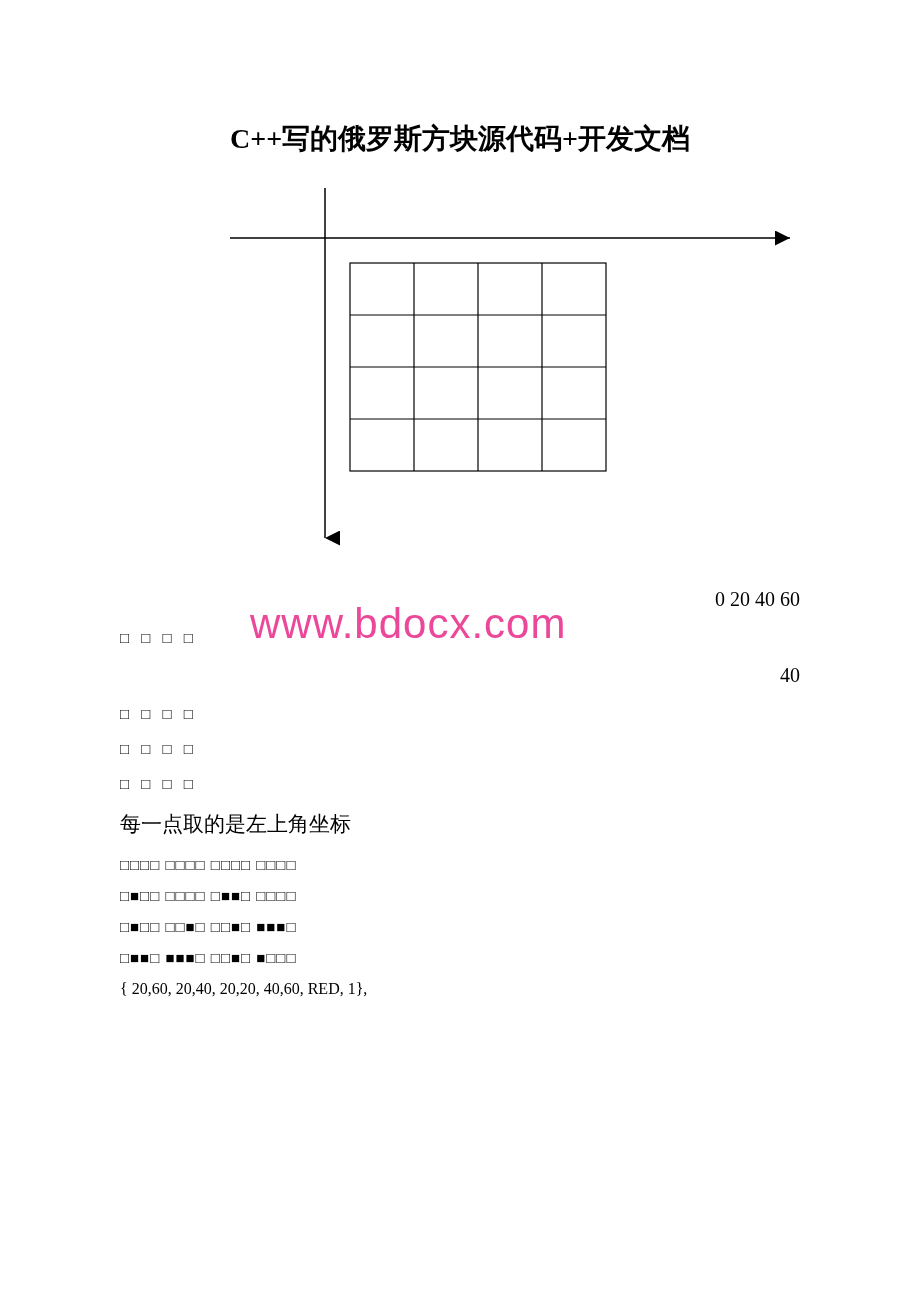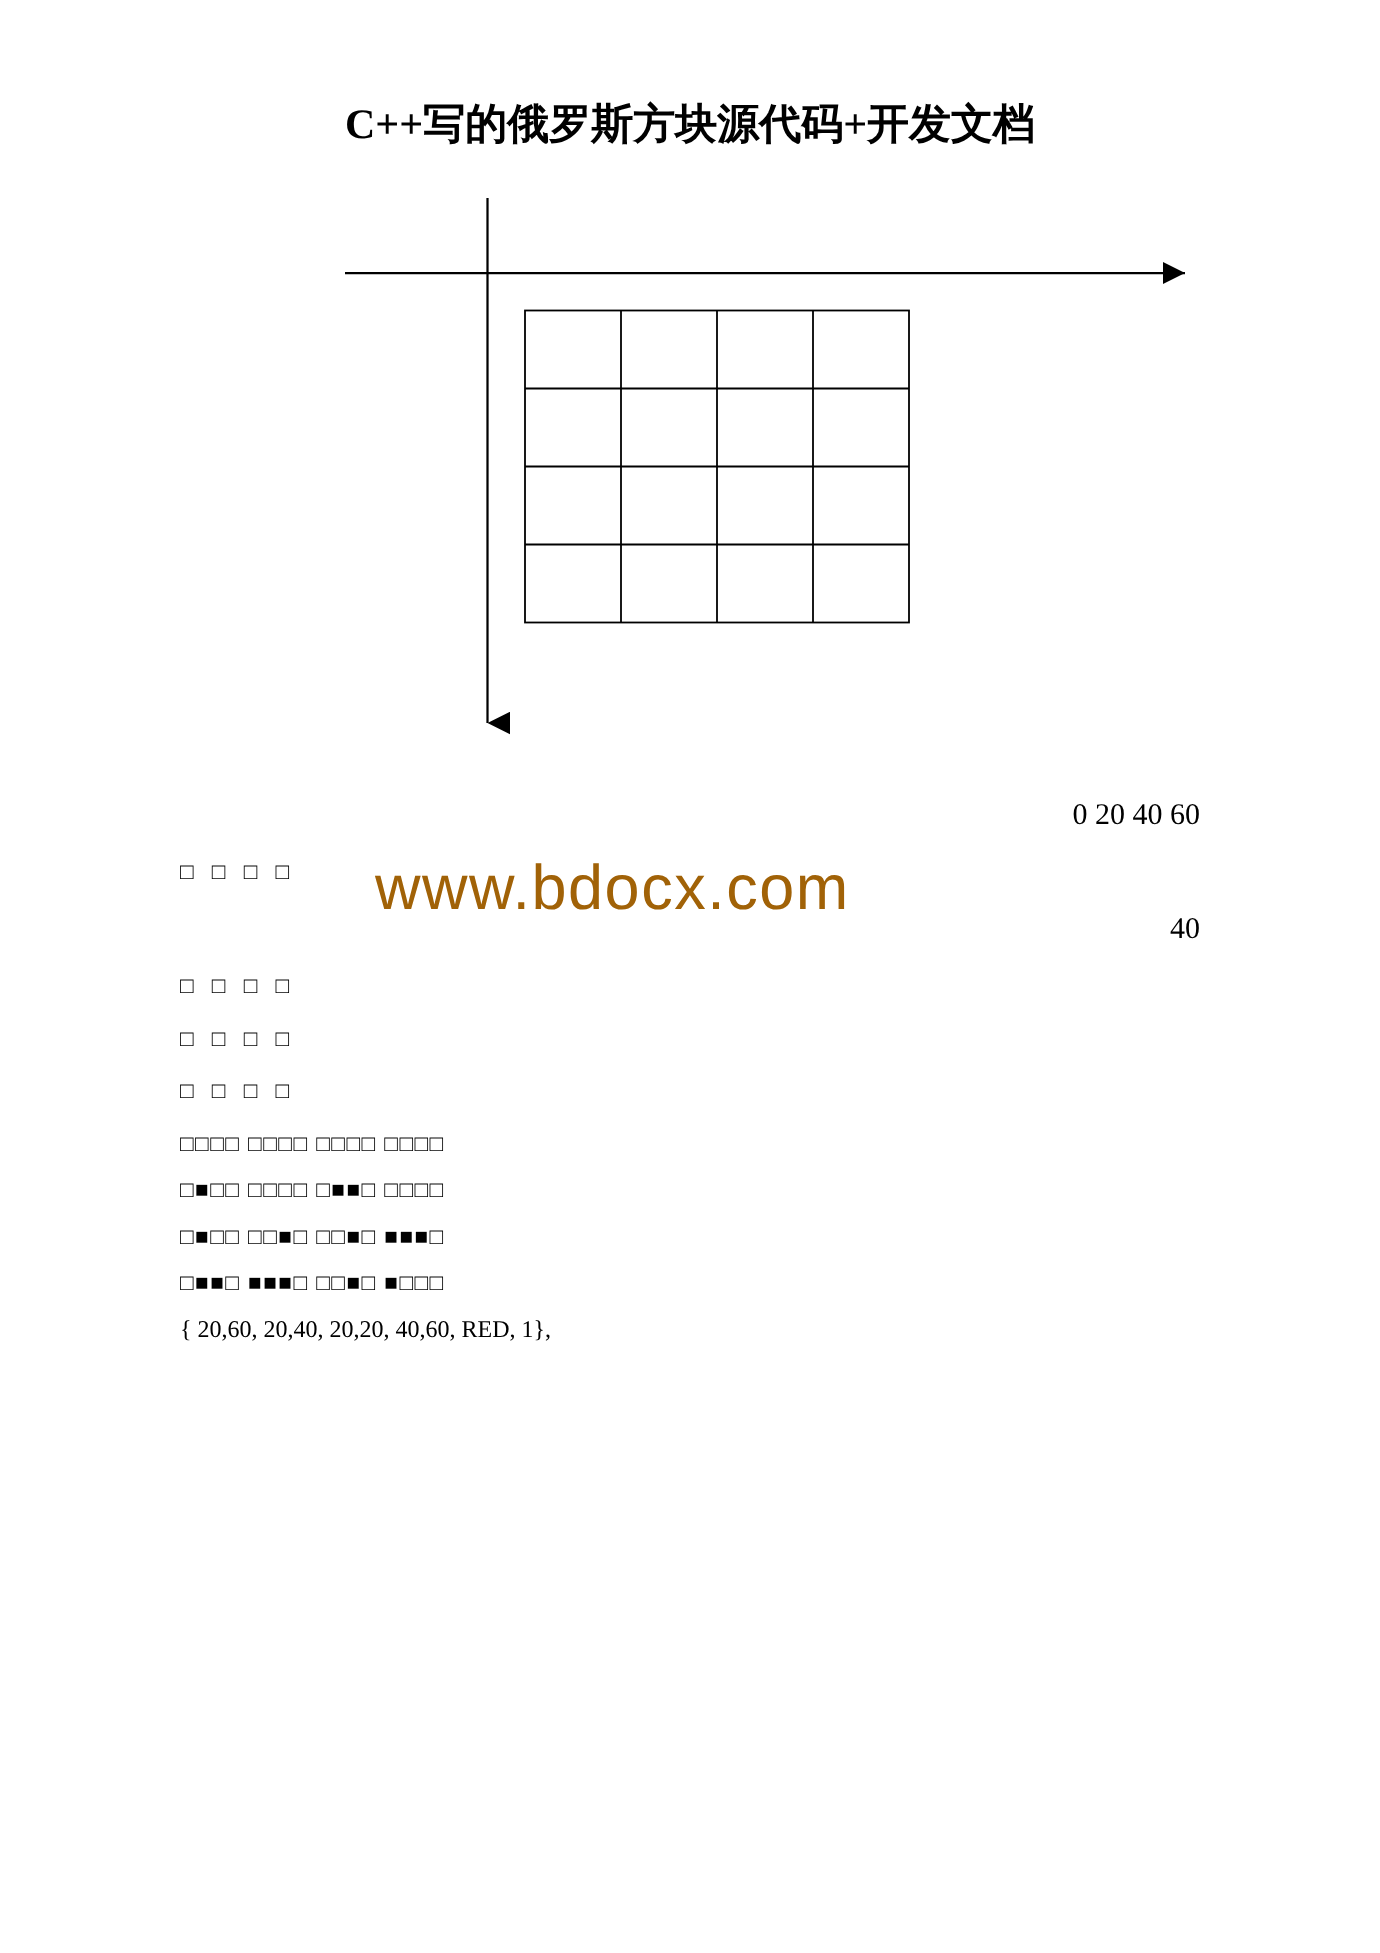--- a/index.html
+++ b/index.html
@@ -4,41 +4,41 @@
 <style>
   * { margin: 0; padding: 0; box-sizing: border-box; }
   body {
     width: 920px;
     height: 1302px;
     background: #fff;
     font-family: "SimSun", "Times New Roman", serif;
     position: relative;
   }
   .page {
-    padding: 64px 120px 0 120px;
+    padding: 120px 120px 0 120px;
   }
   .title {
     font-size: 28px;
     font-weight: bold;
     text-align: center;
     margin-bottom: 30px;
     font-family: "Times New Roman", "SimSun", serif;
   }
   .diagram {
     width: 600px;
     height: 360px;
     margin: 0 0 40px 90px;
     position: relative;
   }
   .watermark {
     position: absolute;
     left: 250px;
-    top: 568px;
+    top: 600px;
     font-size: 42px;
-    color: #a16207;
+    color: #ec4899;
     font-family: Arial, sans-serif;
     letter-spacing: 1px;
     pointer-events: none;
     z-index: 0;
   }
   .content {
     position: relative;
     z-index: 1;
   }
   .line {
@@ -115,20 +115,21 @@
 
     <div class="boxes">□ □ □ □</div>
     <div class="line">40</div>
 
     <div class="boxes">□ □ □ □</div>
 
     <div class="boxes">□ □ □ □</div>
 
     <div class="boxes">□ □ □ □</div>
 
+    <div class="cn">每一点取的是左上角坐标</div>
 
     <div class="boxes-tight"><span class="grp">□□□□ □□□□ □□□□ □□□□</span></div>
     <div class="boxes-tight"><span class="grp">□■□□ □□□□ □■■□ □□□□</span></div>
     <div class="boxes-tight"><span class="grp">□■□□ □□■□ □□■□ ■■■□</span></div>
     <div class="boxes-tight"><span class="grp">□■■□ ■■■□ □□■□ ■□□□</span></div>
 
     <div class="code">{ 20,60, 20,40, 20,20, 40,60, RED, 1},</div>
   </div>
 </div>
 

